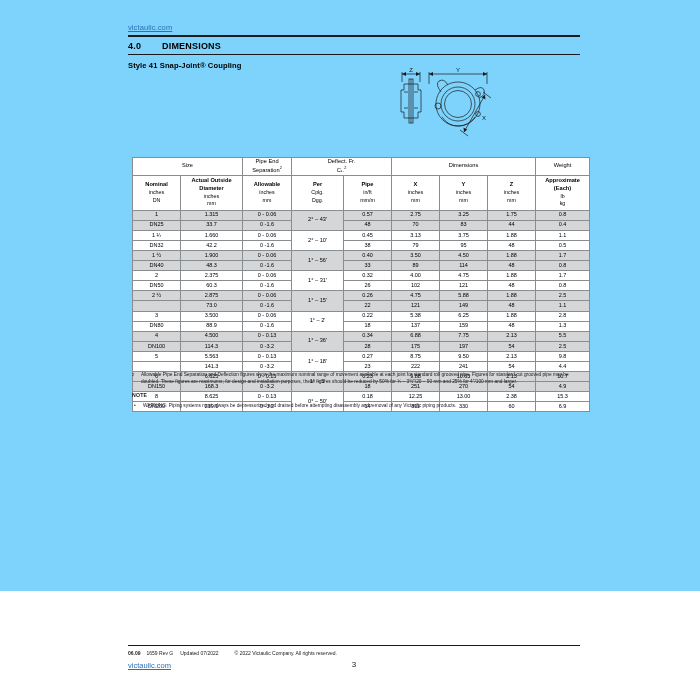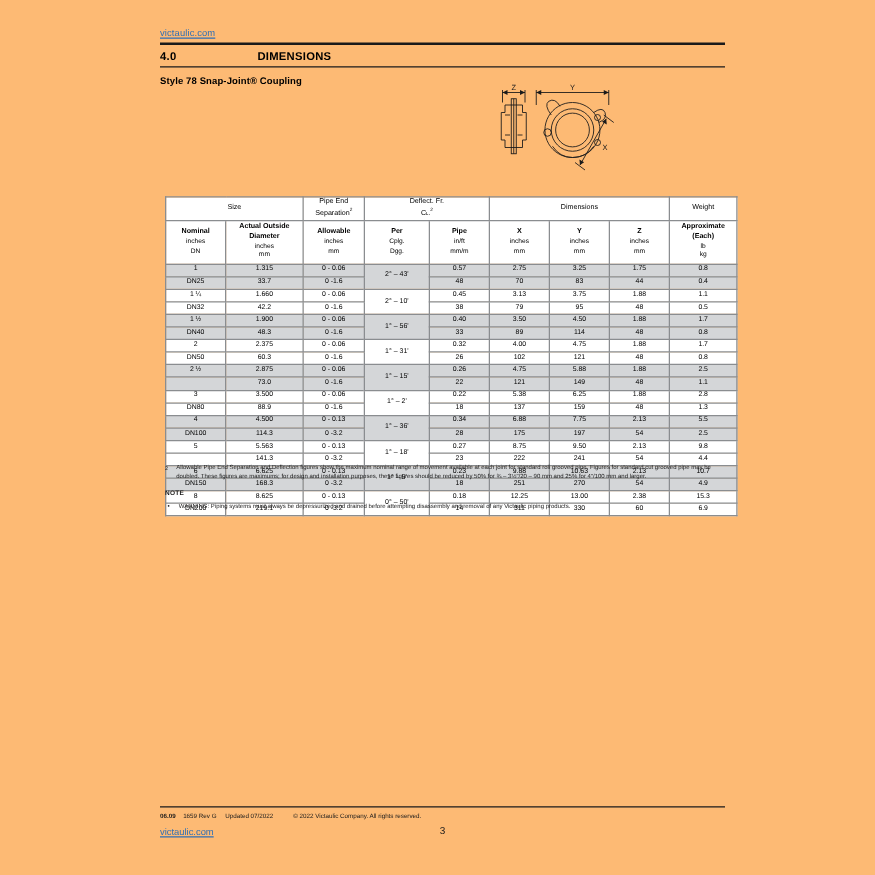--- a/index.html
+++ b/index.html
@@ -12,22 +12,22 @@
     height: 700px;
     position: relative;
     font-family: "Liberation Sans", sans-serif;
     color: #000000;
     overflow: hidden;
   }
   .page {
     position: absolute;
     left: 0; top: 0;
     width: 700px;
-    height: 700px;
-    background: #fdba74;
+    height: 591px;
+    background: #7dd3fc;
   }
   .content {
     position: absolute;
     left: 128px;
     top: 16px;
     width: 452px;
   }
 
   
   .top-link {
@@ -43,21 +43,20 @@
     background: #1a1a1a;
     width: 100%;
   }
   .section-head {
     display: flex;
     align-items: center;
     font-size: 9px;
     font-weight: bold;
     letter-spacing: .2px;
     padding: 4px 0 3px 0;
-    gap: 44px;
   }
   .section-num { width: 34px; }
   .rule-thin {
     height: 1px;
     background: #1a1a1a;
     width: 100%;
   }
   .subhead {
     font-size: 7.6px;
     font-weight: bold;
@@ -218,21 +217,21 @@
 <div class="page">
 
   <div class="content">
     <a class="top-link" href="#">victaulic.com</a>
     <div class="rule-thick"></div>
     <div class="section-head">
       <span class="section-num">4.0</span>
       <span>DIMENSIONS</span>
     </div>
     <div class="rule-thin"></div>
-    <div class="subhead">Style 78 Snap-Joint® Coupling</div>
+    <div class="subhead">Style 41 Snap-Joint® Coupling</div>
   </div>
 
   <div class="figure-wrap">
     <svg viewBox="0 0 155 88" width="155" height="88">
       <g stroke="#1a1a1a" fill="none" stroke-width="0.7">
 
         <line x1="30" y1="12" x2="48" y2="12"></line>
         <path d="M30 12 l4 -2 v4 z" fill="#1a1a1a" stroke="none"></path>
         <path d="M48 12 l-4 -2 v4 z" fill="#1a1a1a" stroke="none"></path>
         <line x1="30" y1="10" x2="30" y2="20"></line>

